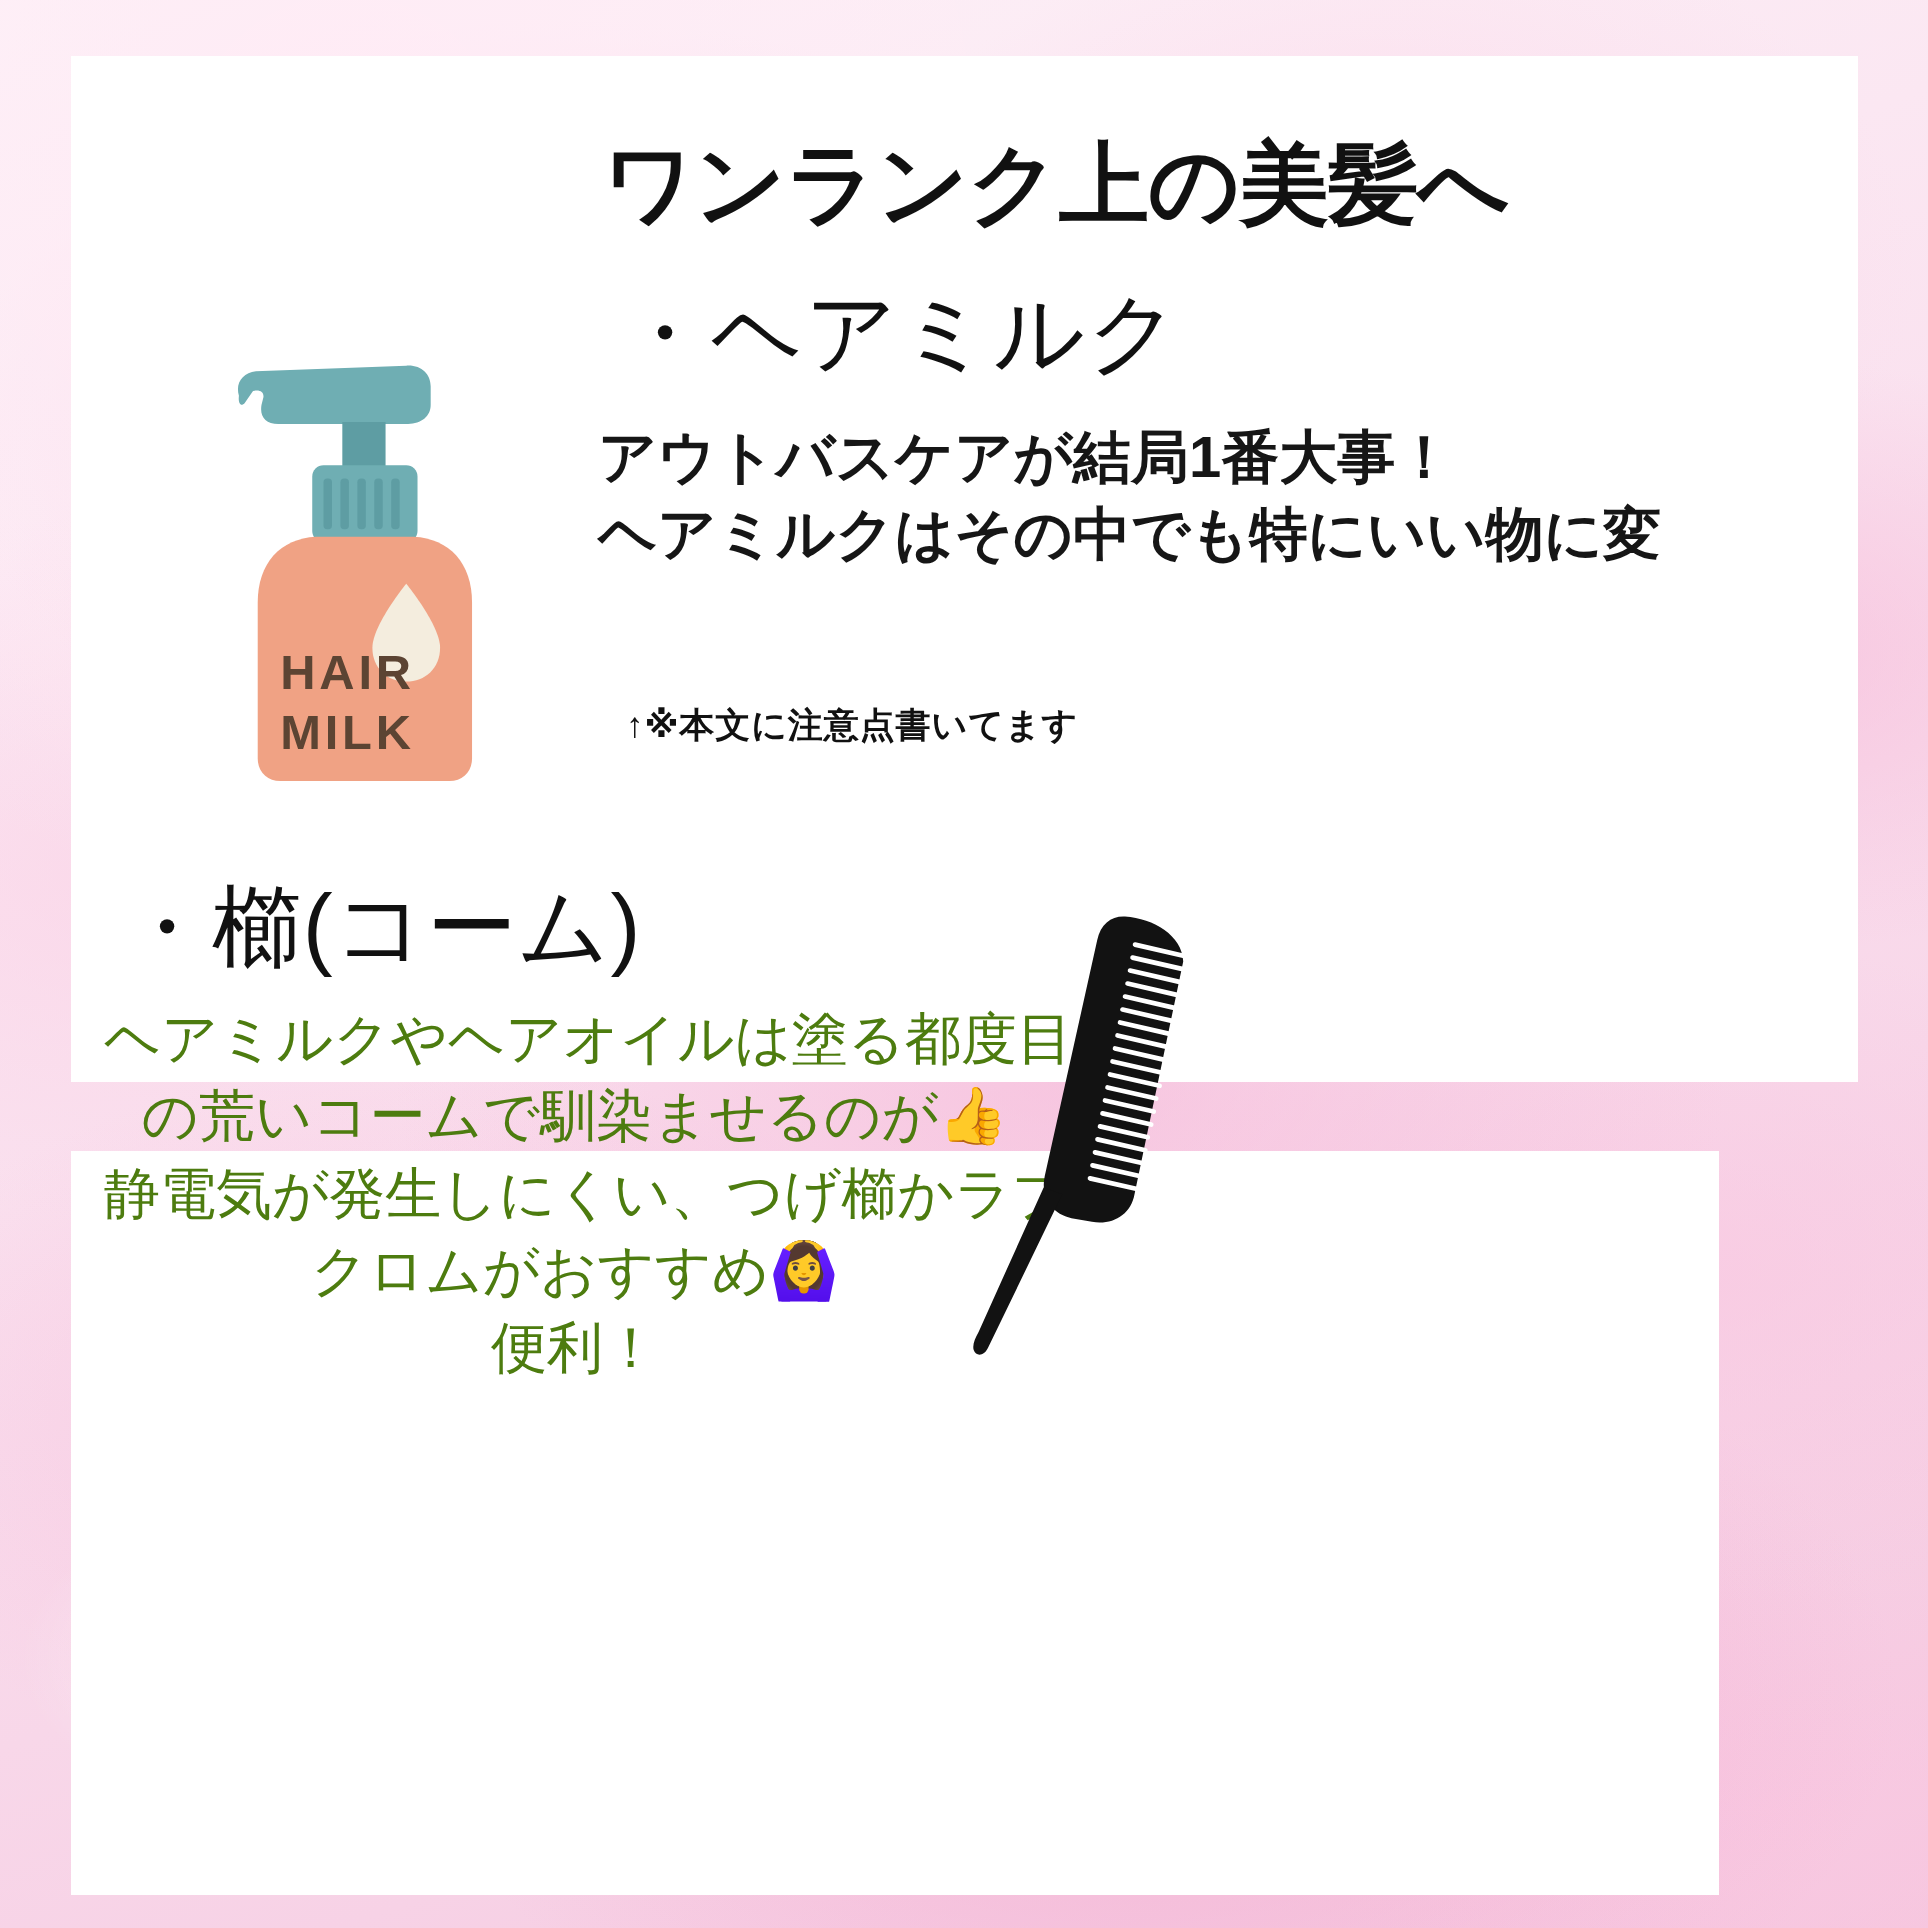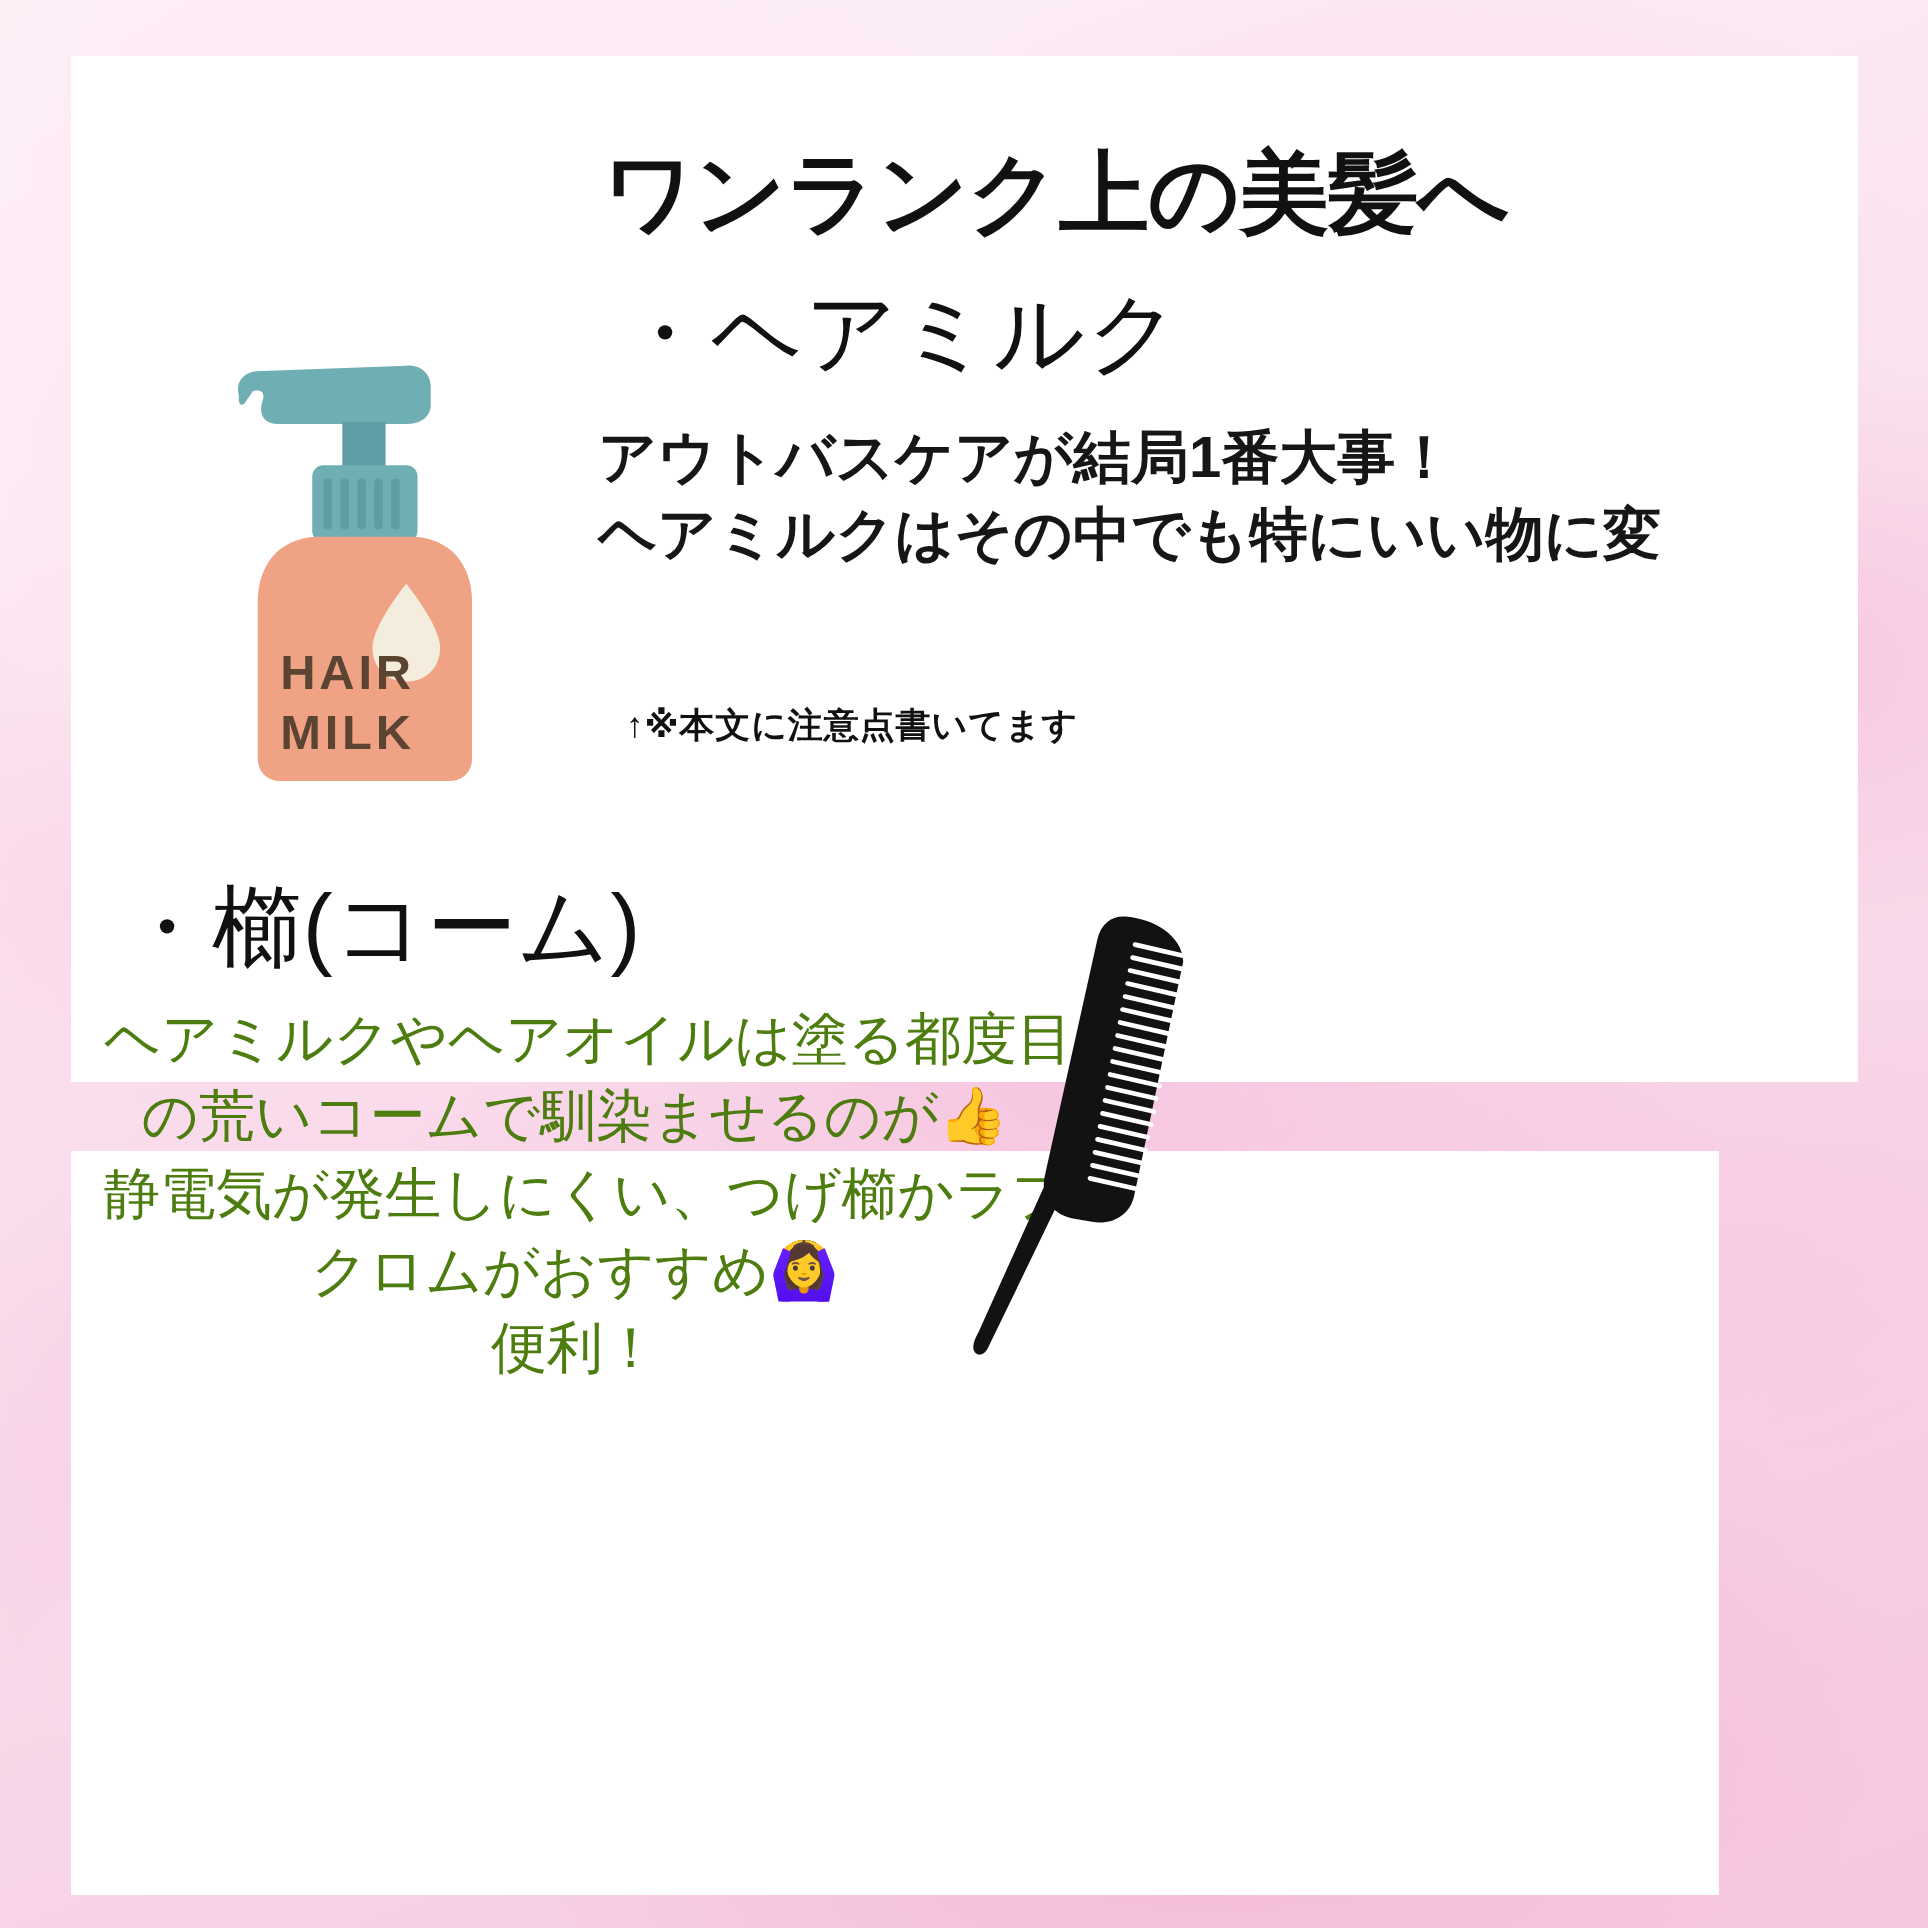--- a/index.html
+++ b/index.html
@@ -43,23 +43,23 @@
   #panel-bottom { left:71px;  top:1151px; width:1648px; height:744px;  }
 
   
   #headline { position:absolute; left:71px; top:104px; width:1787px; height:151px; }
   #rank-badge {
     position:absolute; left:104px; top:9.4px;
     font-size:124px; font-weight:700; color:#111; letter-spacing:-1.9px;
     line-height:1; white-space:nowrap;
   }
   #headline-sub {
-    position:absolute; left:532px; top:44px;
+    position:absolute; left:532px; top:36px;
     font-size:90px; font-weight:700; color:#111; letter-spacing:-0.9px;
-    line-height:1; white-space:nowrap;
+    line-height:1; white-space:nowrap;font-family:Liberation Serif, serif;
   }
 
   
   #milk-heading {
     position:absolute; left:619px; top:282px;
     font-size:90px; font-weight:400; color:#111;
     letter-spacing:1.9px; line-height:1.15; white-space:nowrap;
   }
   #milk-body {
     position:absolute; left:598px; top:419px; width:1252px;

